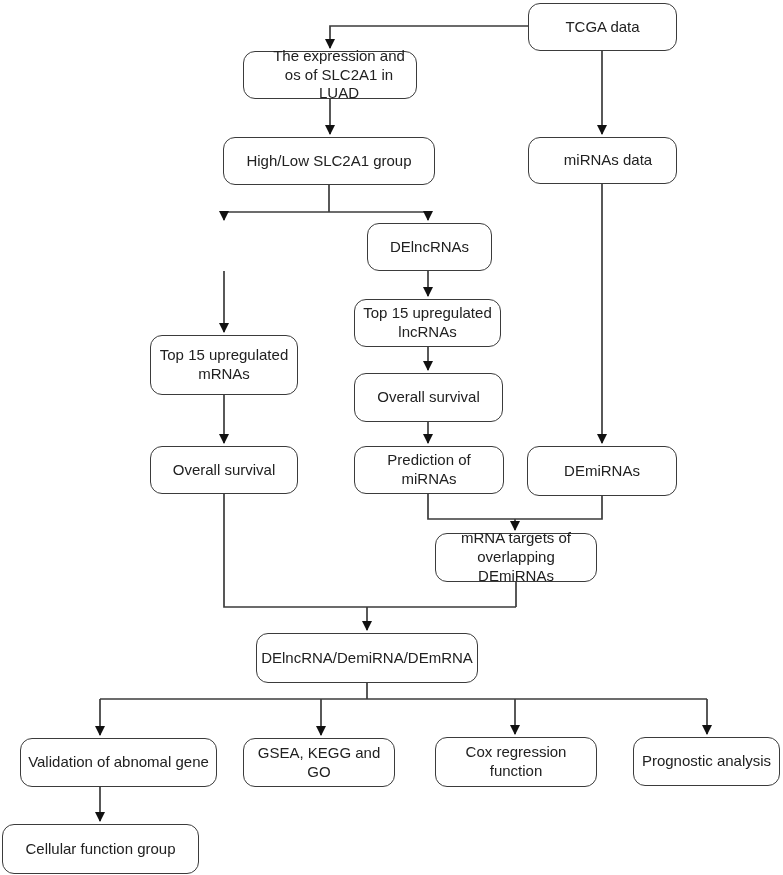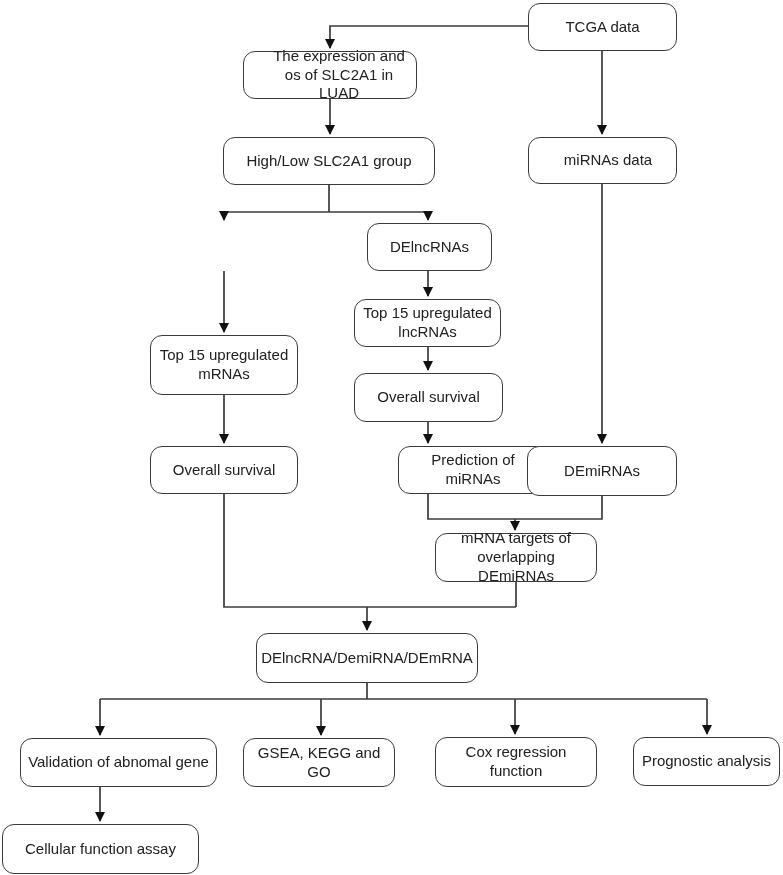--- a/index.html
+++ b/index.html
@@ -80,23 +80,23 @@
 
   <div class="node" style="left:528px; top:3px;   width:149px; height:48px;">TCGA data</div>
   <div class="node" style="left:243px; top:51px;  width:174px; height:48px;padding-left:23px;">The expression and os of SLC2A1 in LUAD</div>
   <div class="node" style="left:223px; top:137px; width:212px; height:48px;">High/Low SLC2A1 group</div>
   <div class="node" style="left:528px; top:137px; width:149px; height:47px;padding-left:16px;">miRNAs data</div>
   <div class="node" style="left:367px; top:223px; width:125px; height:48px;">DElncRNAs</div>
   <div class="node" style="left:354px; top:299px; width:147px; height:48px;">Top 15 upregulated lncRNAs</div>
   <div class="node" style="left:150px; top:335px; width:148px; height:60px;">Top 15 upregulated mRNAs</div>
   <div class="node" style="left:354px; top:373px; width:149px; height:49px;">Overall survival</div>
   <div class="node" style="left:150px; top:446px; width:148px; height:48px;">Overall survival</div>
-  <div class="node" style="left:354px; top:446px; width:150px; height:48px;margin-left:44px;">Prediction of miRNAs</div>
+  <div class="node" style="left:354px; top:446px; width:150px; height:48px;">Prediction of miRNAs</div>
   <div class="node" style="left:527px; top:446px; width:150px; height:50px;">DEmiRNAs</div>
   <div class="node" style="left:435px; top:533px; width:162px; height:49px;">mRNA targets of overlapping DEmiRNAs</div>
   <div class="node" style="left:256px; top:633px; width:222px; height:50px;">DElncRNA/DemiRNA/DEmRNA</div>
   <div class="node" style="left:20px;   top:738px; width:197px; height:49px;">Validation of abnomal gene</div>
   <div class="node" style="left:243px; top:738px; width:152px; height:49px;">GSEA, KEGG and GO</div>
   <div class="node" style="left:435px; top:737px; width:162px; height:50px;">Cox regression function</div>
   <div class="node" style="left:633px; top:737px; width:147px; height:49px;">Prognostic analysis</div>
-  <div class="node" style="left:2px;   top:824px; width:197px; height:50px;">Cellular function assay</div>
+  <div class="node" style="left:2px;   top:824px; width:197px; height:50px;">Cellular function group</div>
 
 </div>
 
 </body></html>

